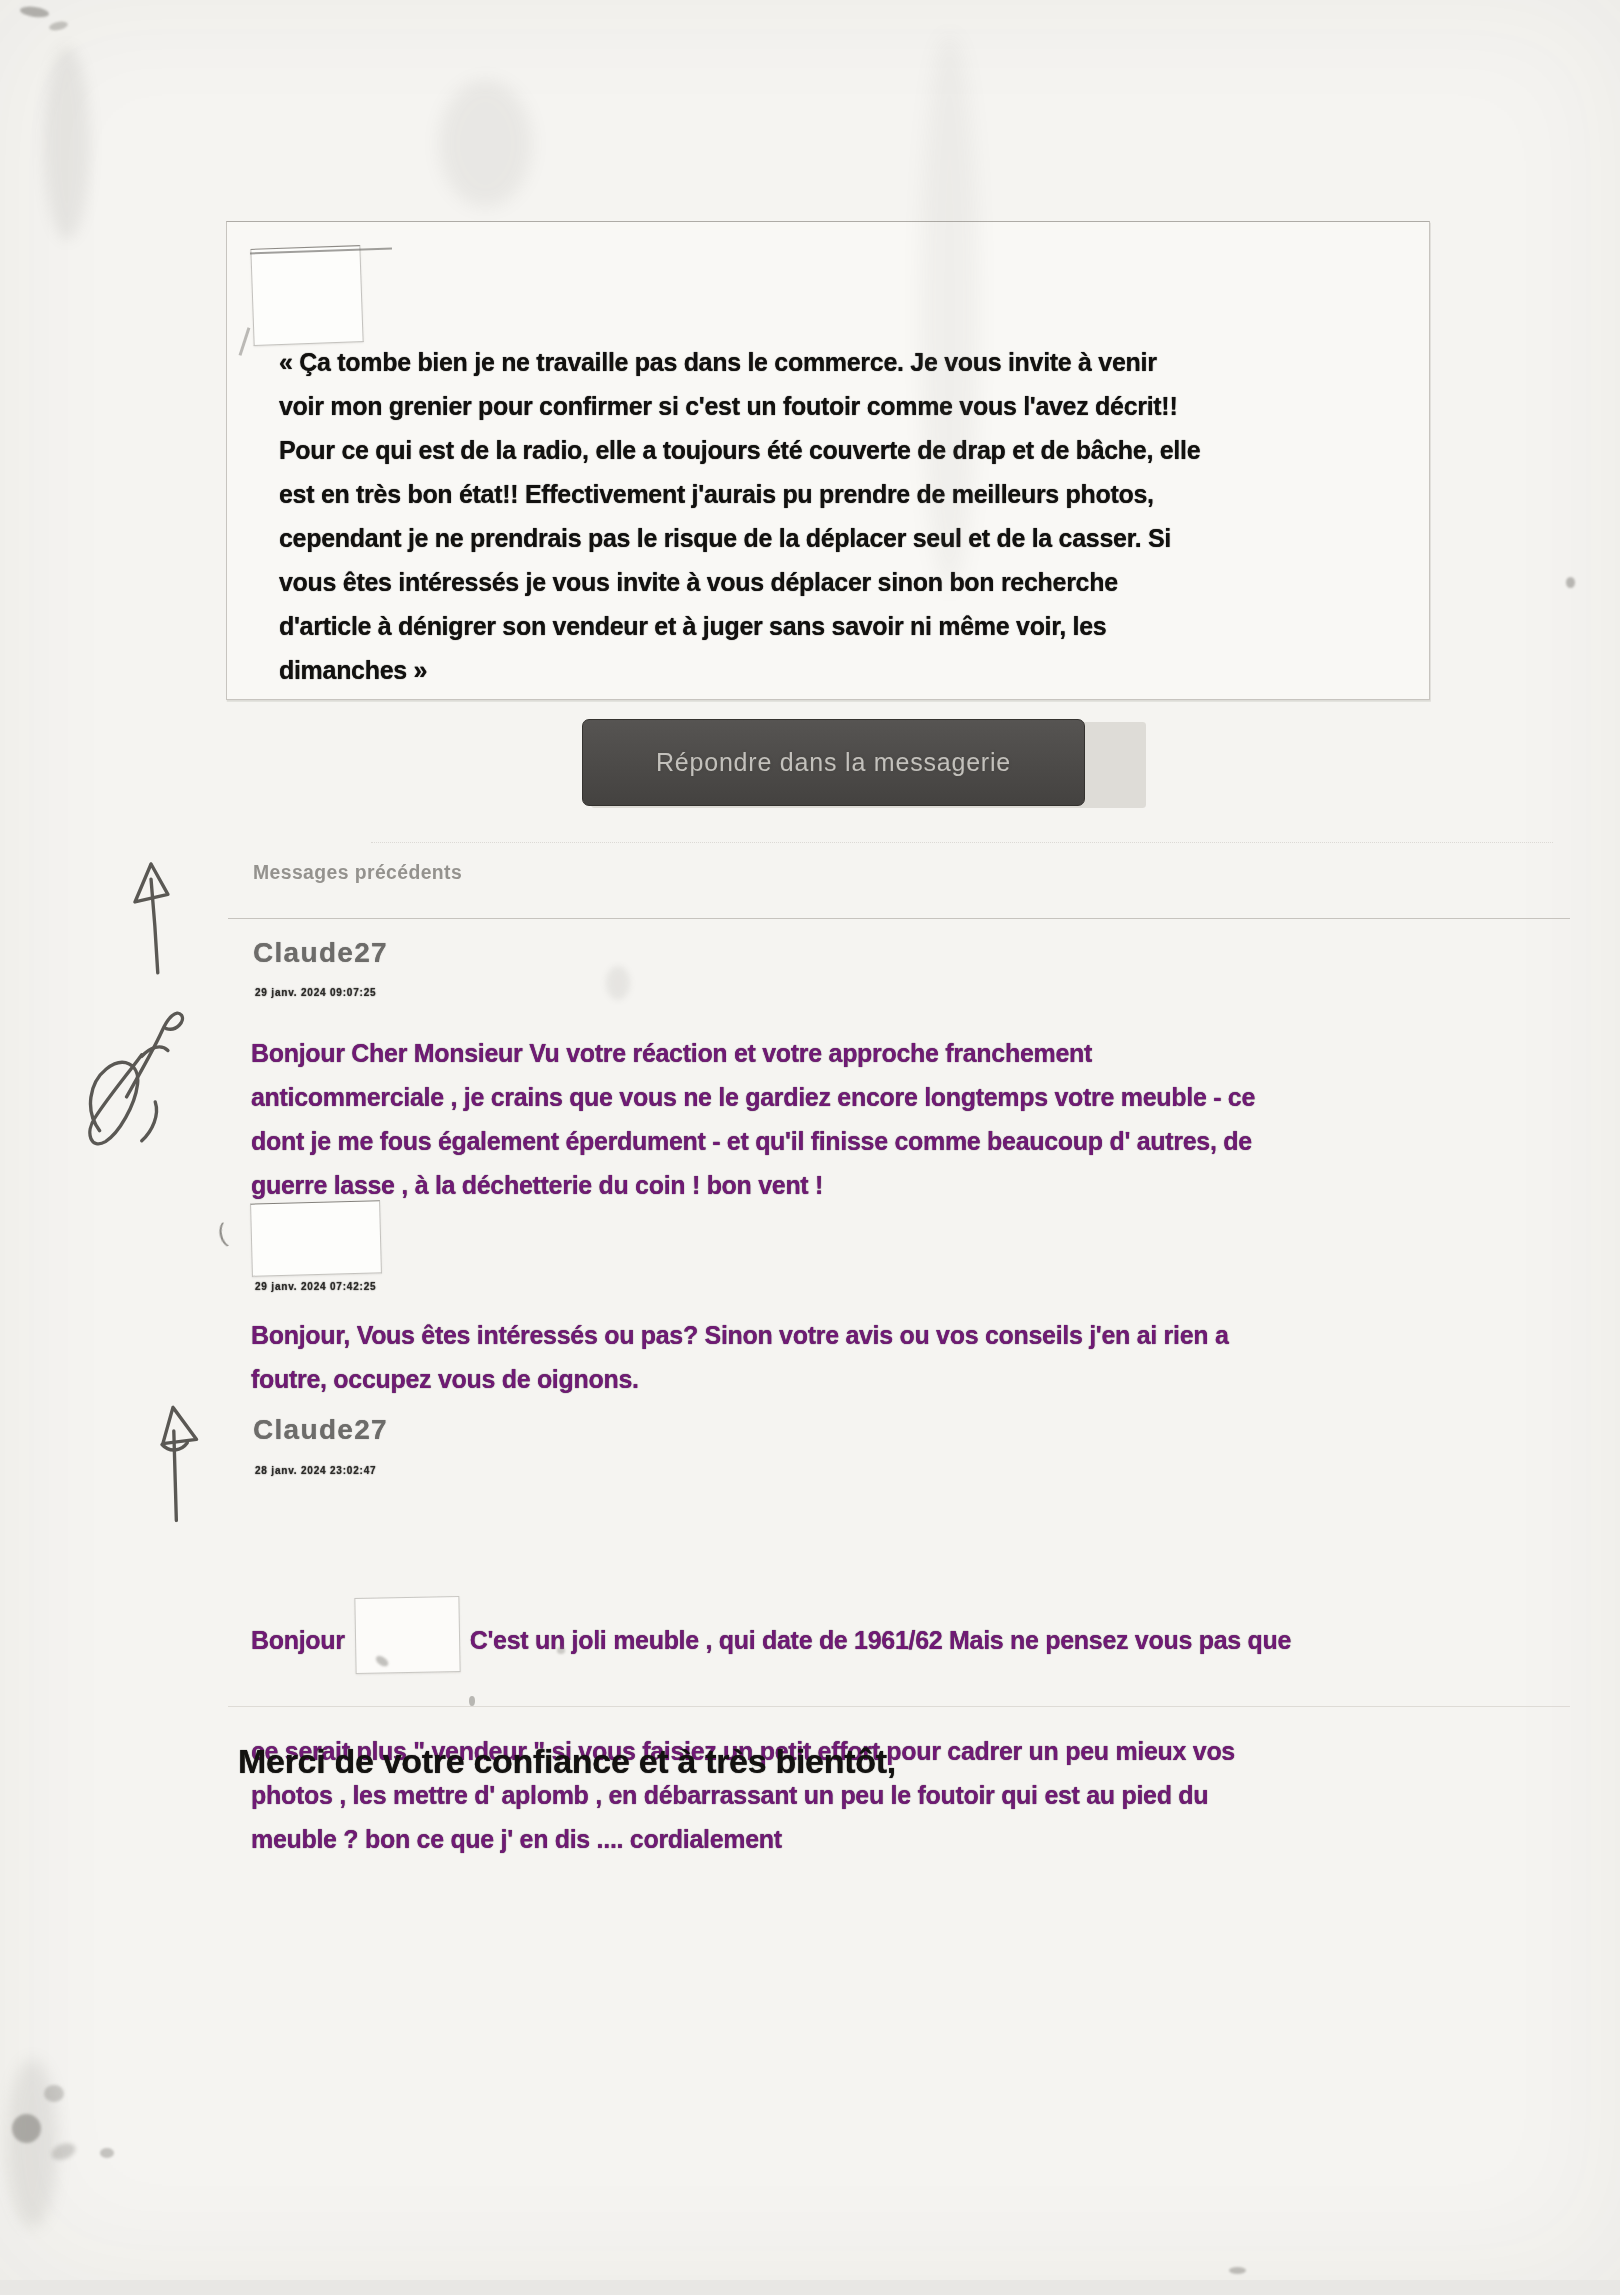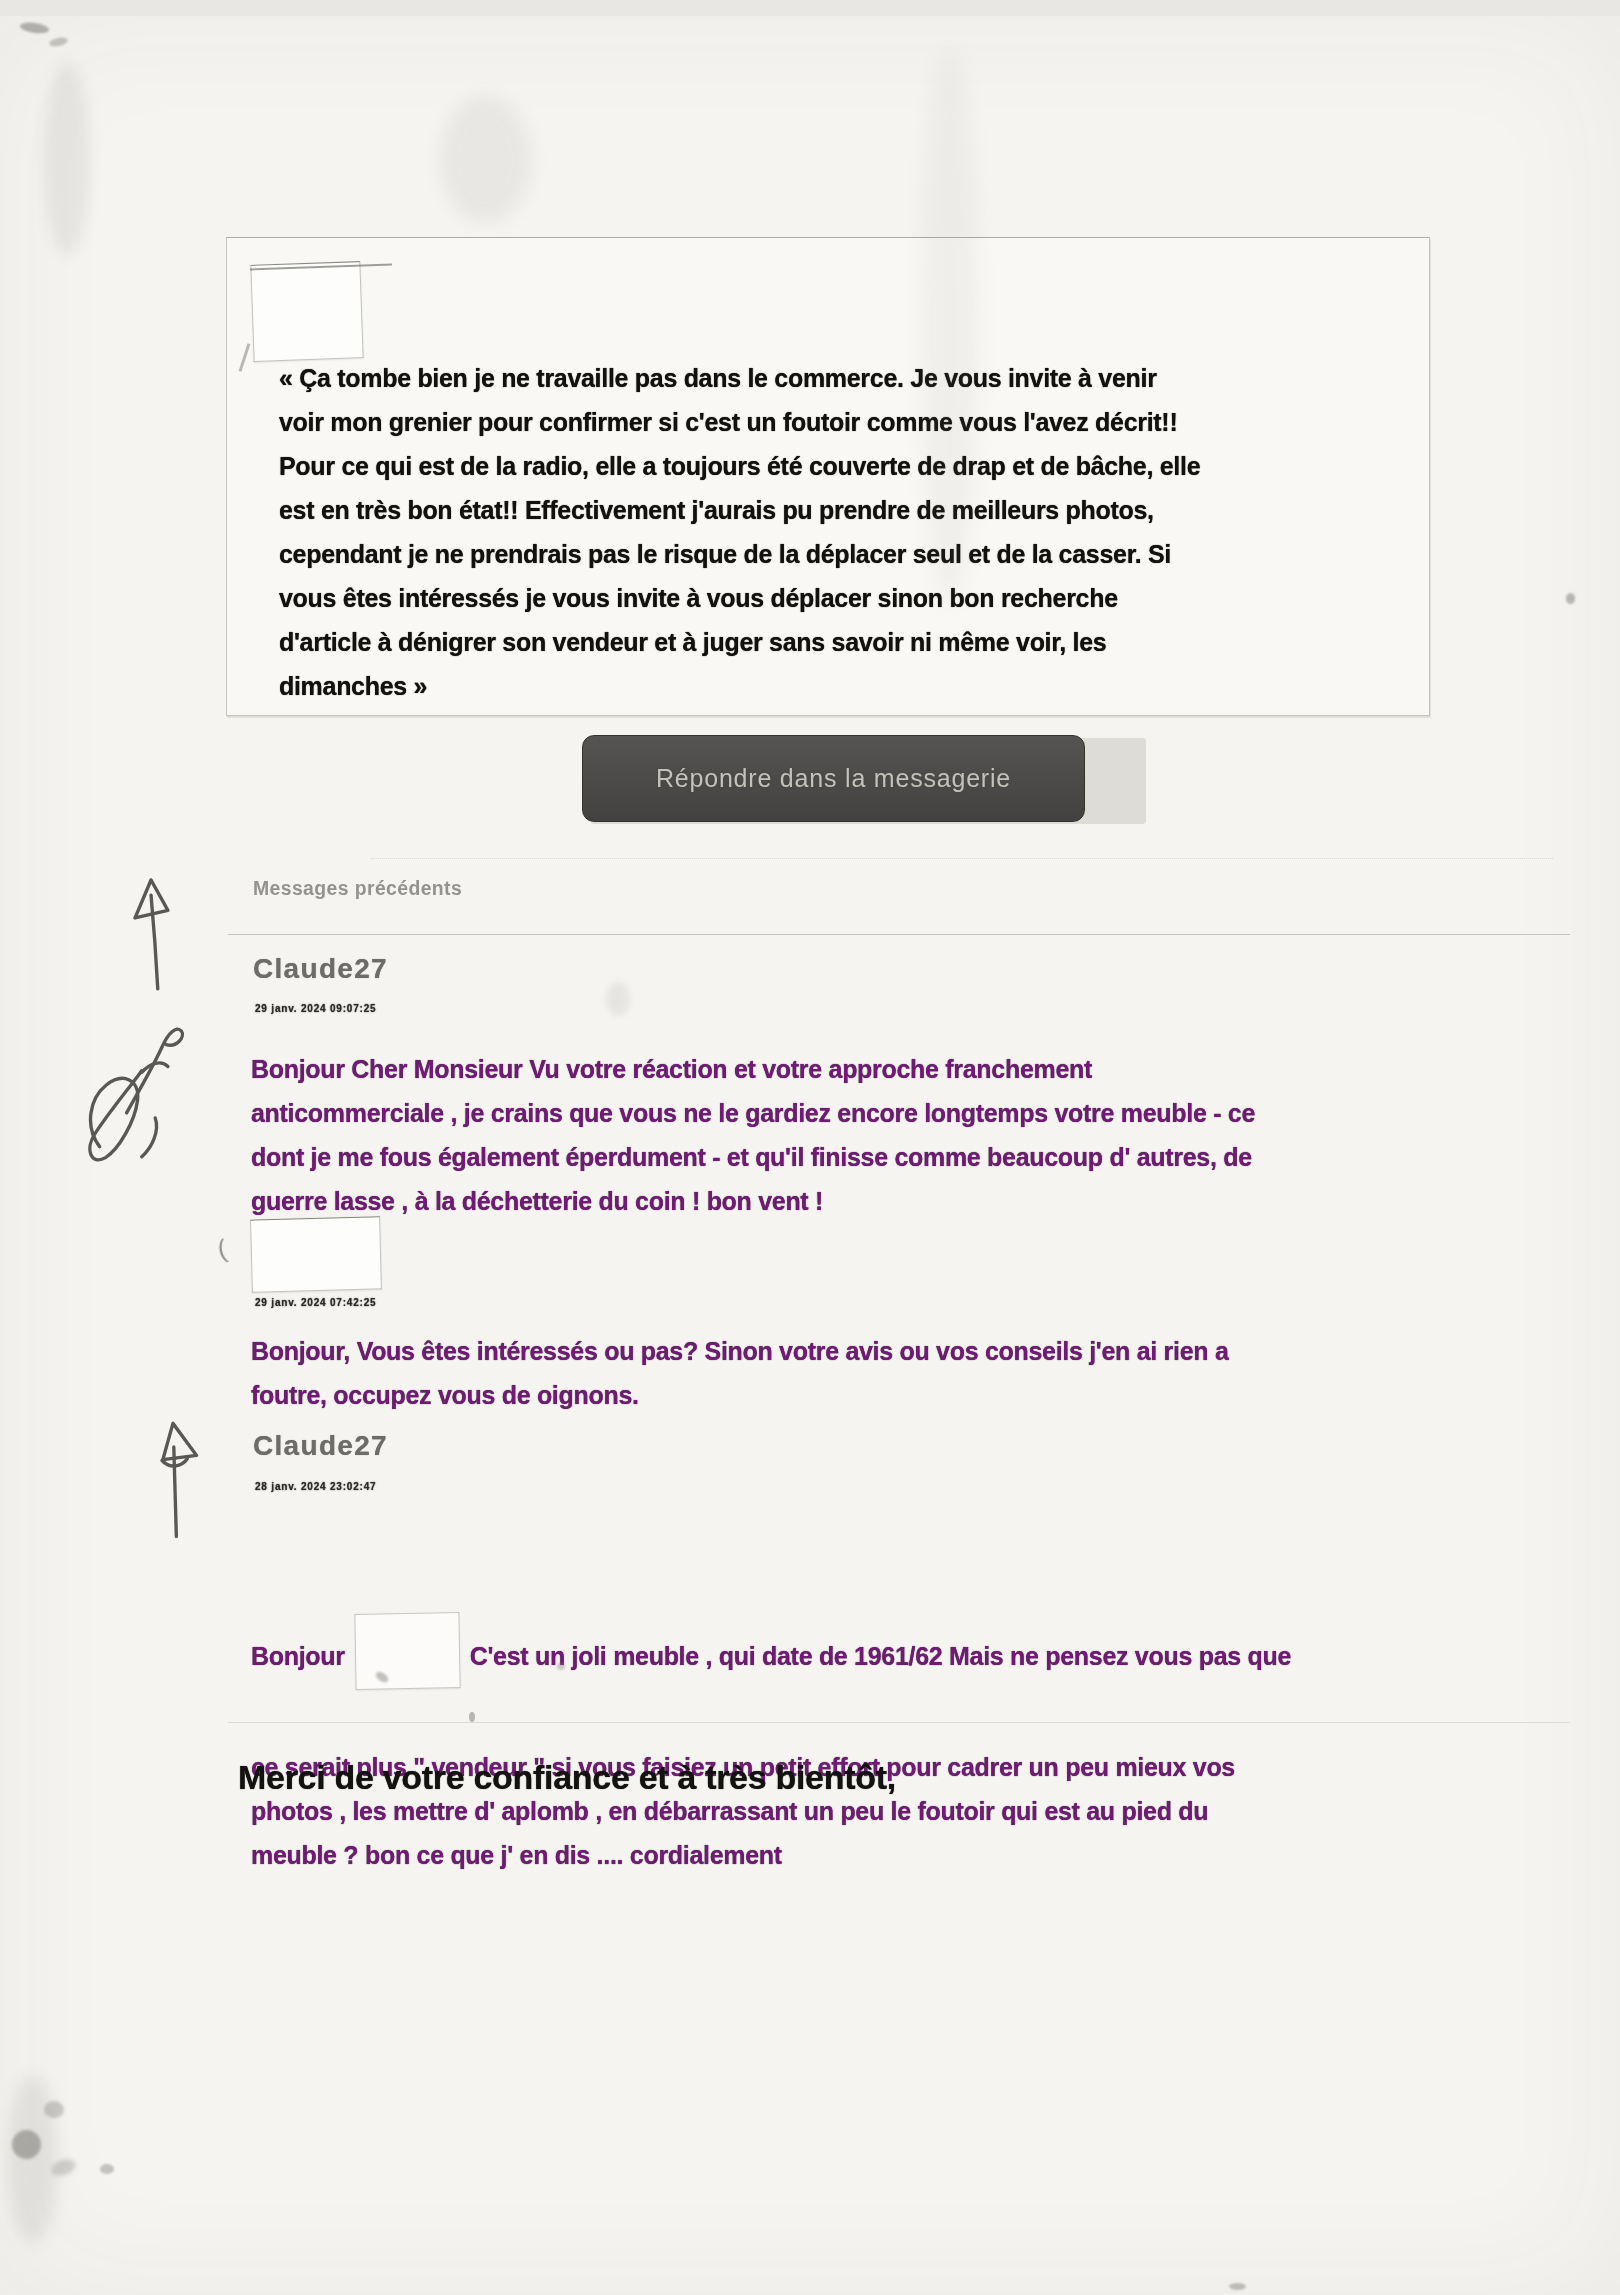--- a/index.html
+++ b/index.html
@@ -1,20 +1,20 @@
 <!DOCTYPE html>
 <html lang="fr" style="font-size:13.5px"><head>
 <meta charset="utf-8">
 <title>Scanned message thread</title>
 <style>
   html,body{margin:0;padding:0;background:#e8e7e4;}
   .page{
     position:relative;
     width:1620px;height:2280px;
-    margin:16px auto;
+    margin:0 auto;
     background:#f5f4f1;
     overflow:hidden;
     font-family:"Liberation Sans", sans-serif;
     box-shadow:inset 0 0 135px rgba(60,55,45,.05);
   }
   
   .quote-card{
     position:absolute;left:226px;top:221px;width:1202px;height:477px;
     background:#f9f8f5;
     border:0.8px solid #c7c4bf;
@@ -39,21 +39,21 @@
   .scratch-a{left:250px;top:250px;width:142px;height:1.7px;transform:rotate(-2deg);}
   .scratch-b{left:243px;top:327px;width:2.5px;height:29px;transform:rotate(18deg);opacity:.45;}
   
   .btn-halo{
     position:absolute;left:591px;top:722px;width:555px;height:86px;
     background:#dedcd7;border-radius:3.4px;
   }
   .reply-btn{
     position:absolute;left:582px;top:719px;width:503px;height:87px;
     background:linear-gradient(#565452,#444240);
-    border:1.7px solid #34322f;border-radius:12px;
+    border:1.7px solid #34322f;border-radius:7px;
     color:#c3c1bc;font-family:"Liberation Sans",sans-serif;
     font-size:25px;letter-spacing:0.8px;
     text-shadow:0 0 2.5px rgba(70,68,64,.9);
     filter:blur(0.4px);
     cursor:pointer;
   }
   .dotted-sep{
     position:absolute;left:371px;top:842px;width:1182px;height:0;
     border-top:1.7px dotted #d4d1cc;opacity:.75;
   }

